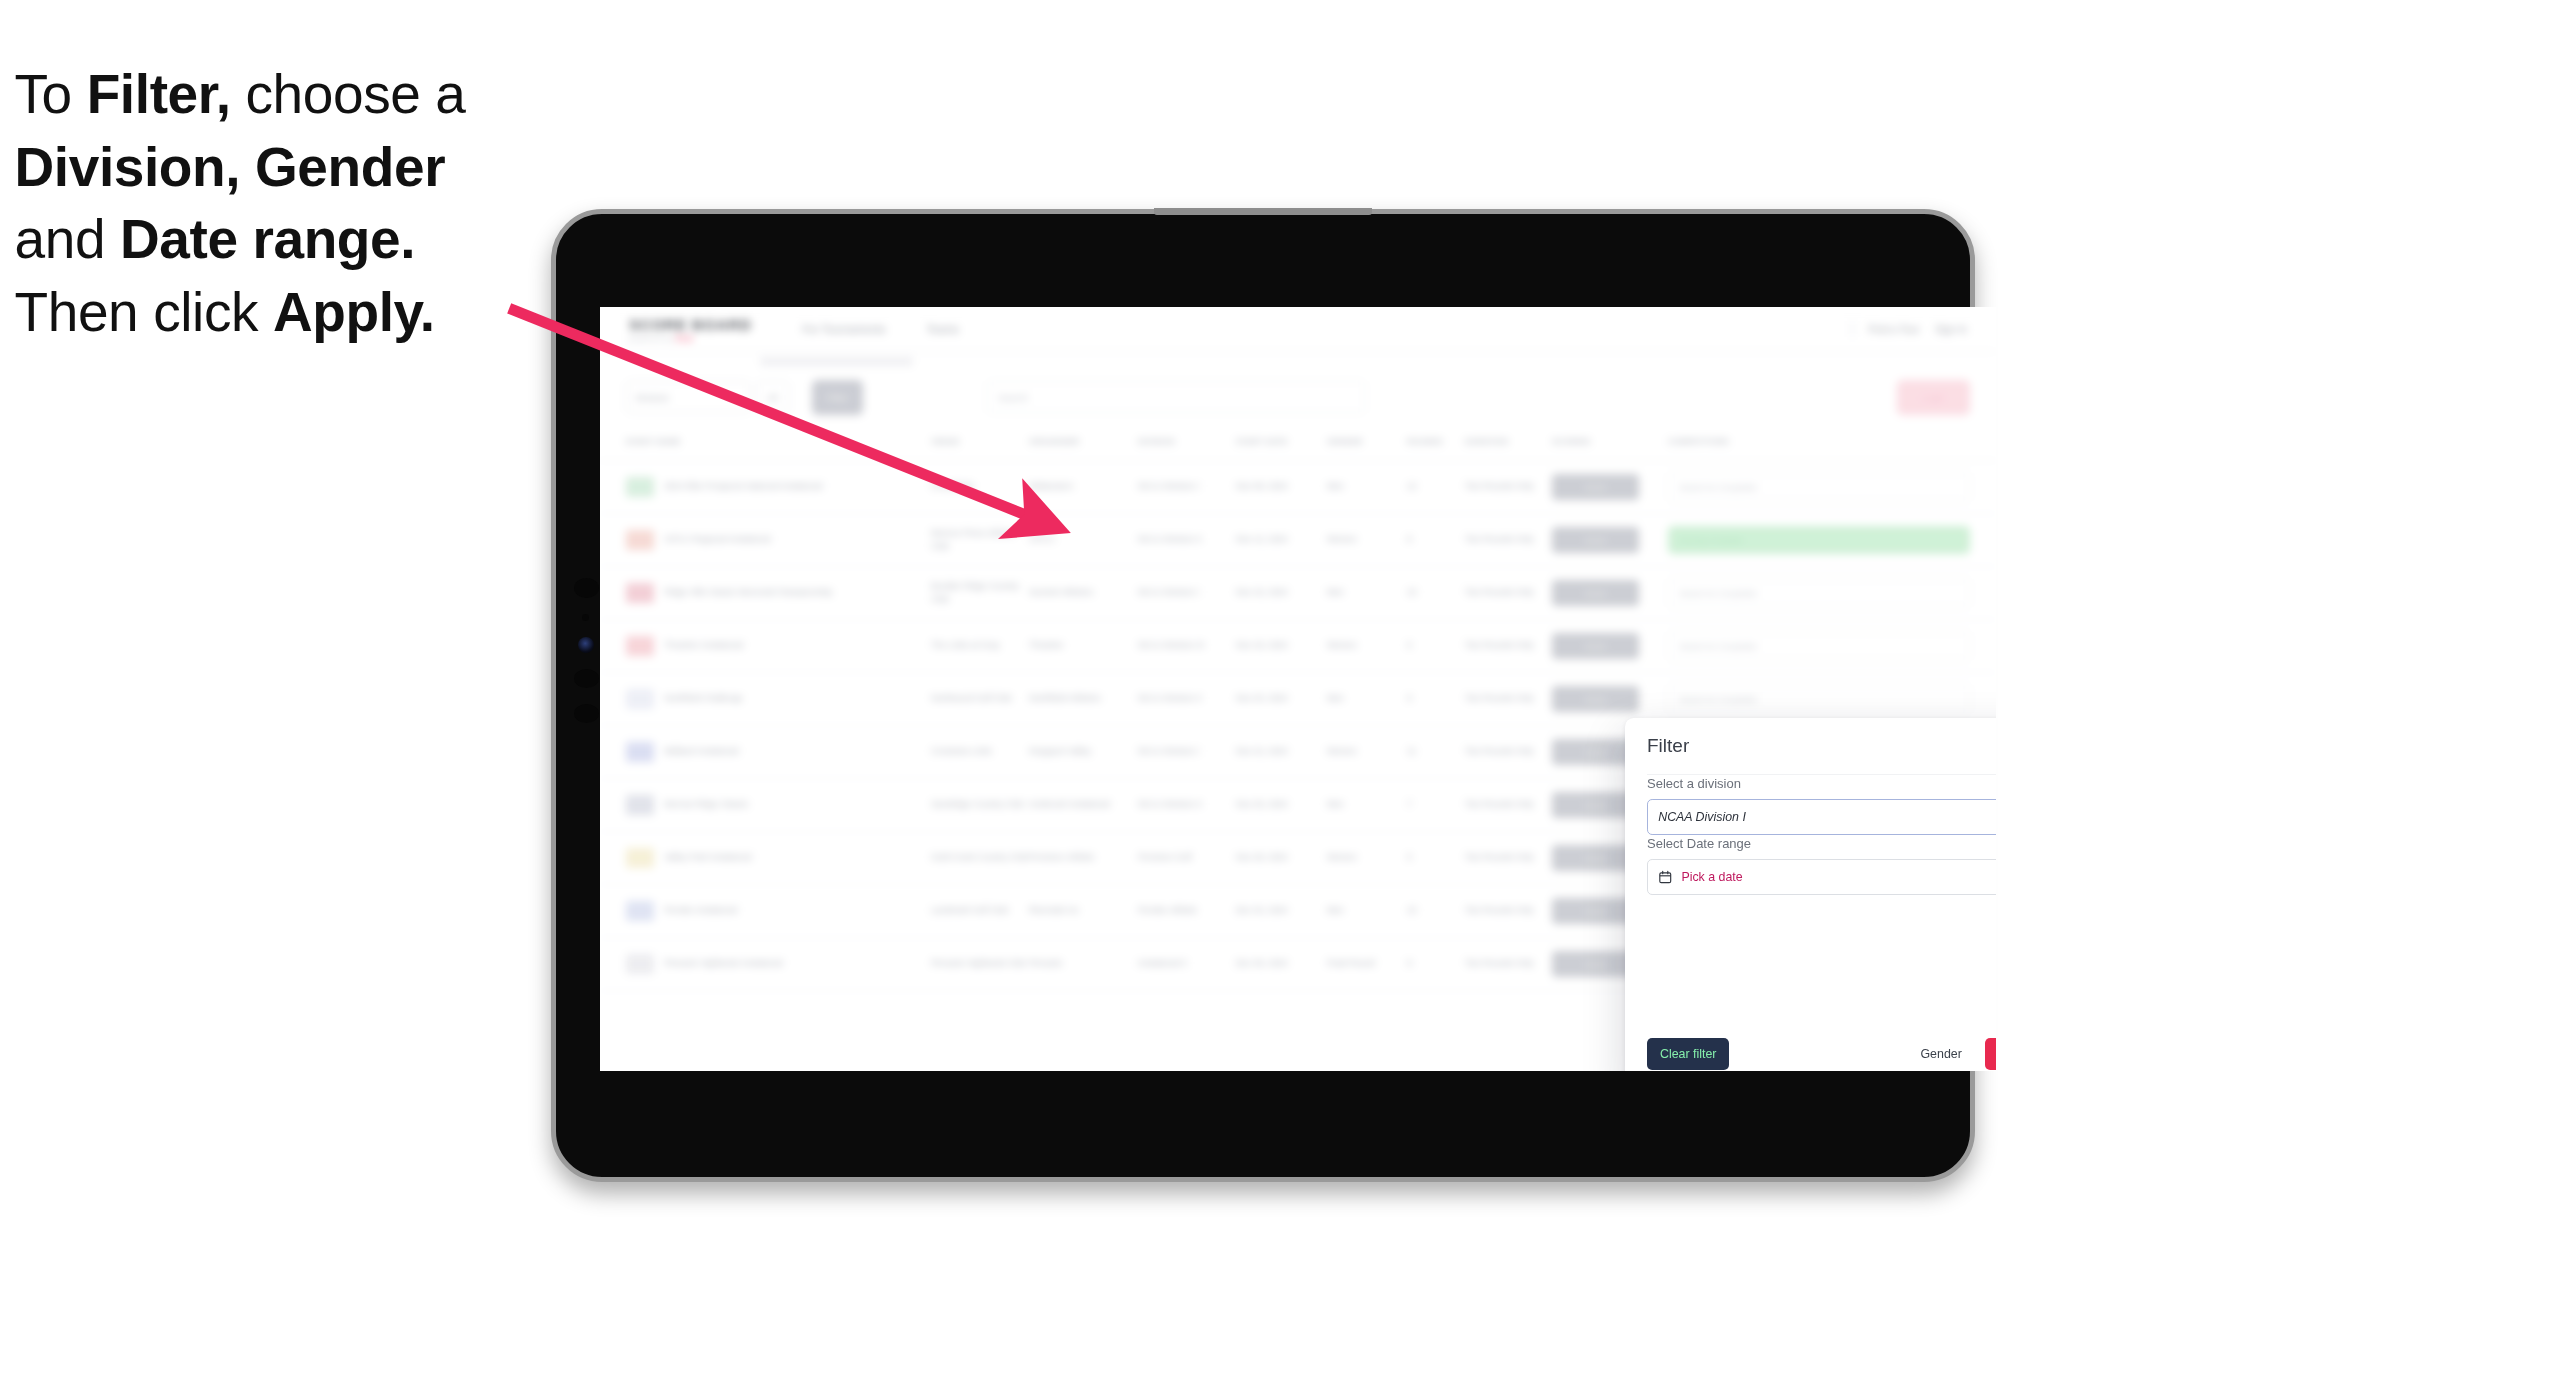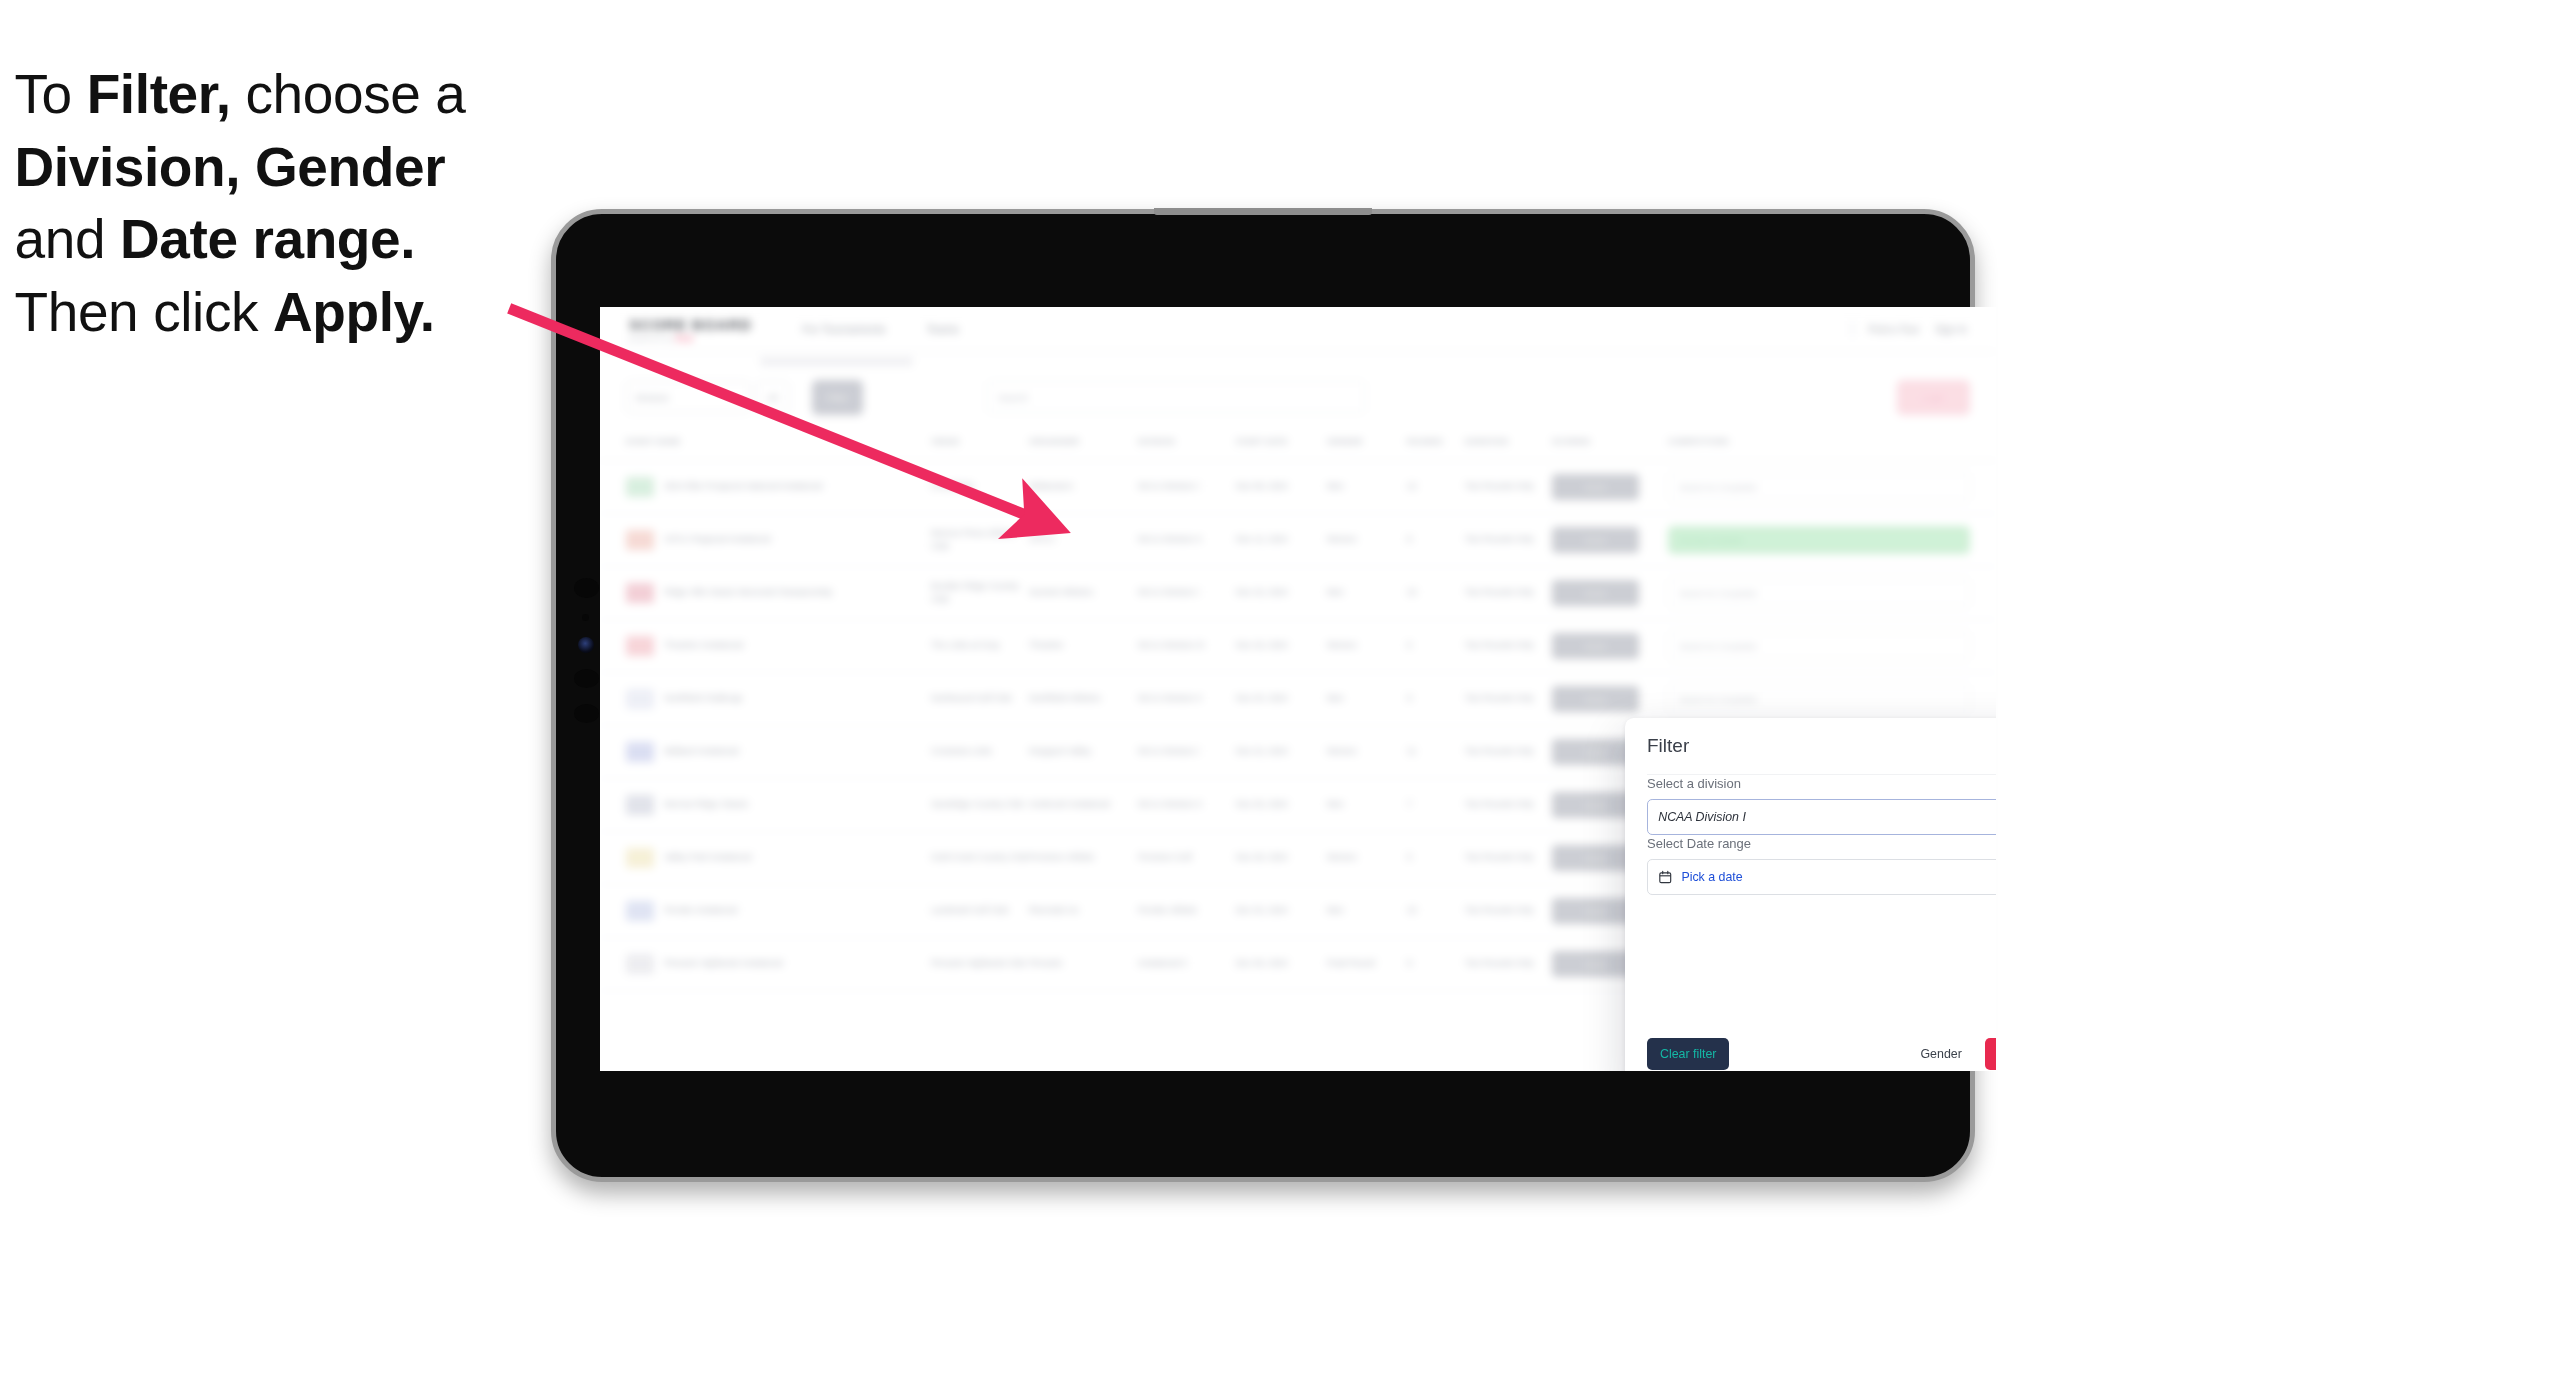--- a/index.html
+++ b/index.html
@@ -157,27 +157,27 @@
   .modal-title { font-size: 19px; color: #3a3f49; font-weight: 400; }
   .field { margin-top: 1px; }
   .field-label { font-size: 13px; color: #6b707a; margin-bottom: 8px; }
   .control {
     height: 36px; border: 0.7px solid #dcdfe4; border-radius: 5.1px; background: #fff;
     display: flex; align-items: center; padding: 0 10.2px; font-size: 12.4px; color: #2d323b;
   }
   .control.focused { border: 1.5px solid #a6b4dd; font-style: italic; }
   .ico { display: inline-flex; align-items: center; justify-content: center; }
   .cal-ico { margin-right: 8.7px; color: #31363f; }
-  .placeholder { color: #1d4ed8; }
+  .placeholder { color: #be185d; }
   .modal-foot {
     position: absolute; left: 22px; right: 22px; bottom: 20.4px;
     display: flex; align-items: center;
   }
   .btn-clear {
-    background: #24314b; color: #14b8a6; border: none; border-radius: 5.1px;
+    background: #24314b; color: #86efac; border: none; border-radius: 5.1px;
     padding: 0 13px; height: 32px; font-size: 12.4px; cursor: pointer;
     font-family: inherit;
   }
   .btn-cancel {
     margin-left: auto; background: transparent; border: none; color: #3b414b;
     font-size: 12.4px; padding: 0 14.5px; height: 32px; cursor: pointer; font-family: inherit;
   }
   .btn-apply {
     background: #e8294f; color: #fff; border: none; border-radius: 5.1px;
     padding: 0 16px; height: 32px; font-size: 12.4px; margin-left: 8.7px; cursor: pointer;

